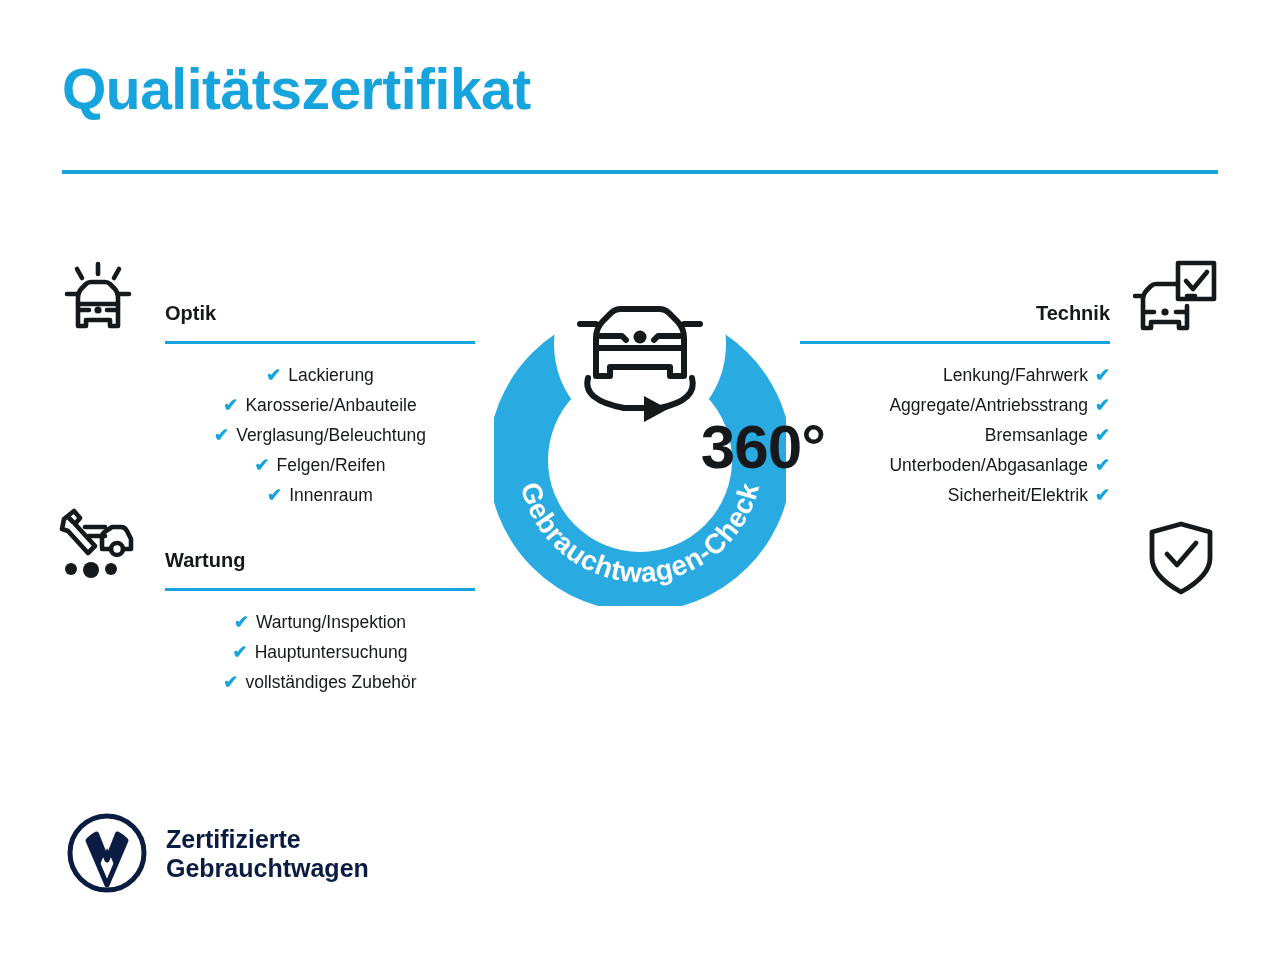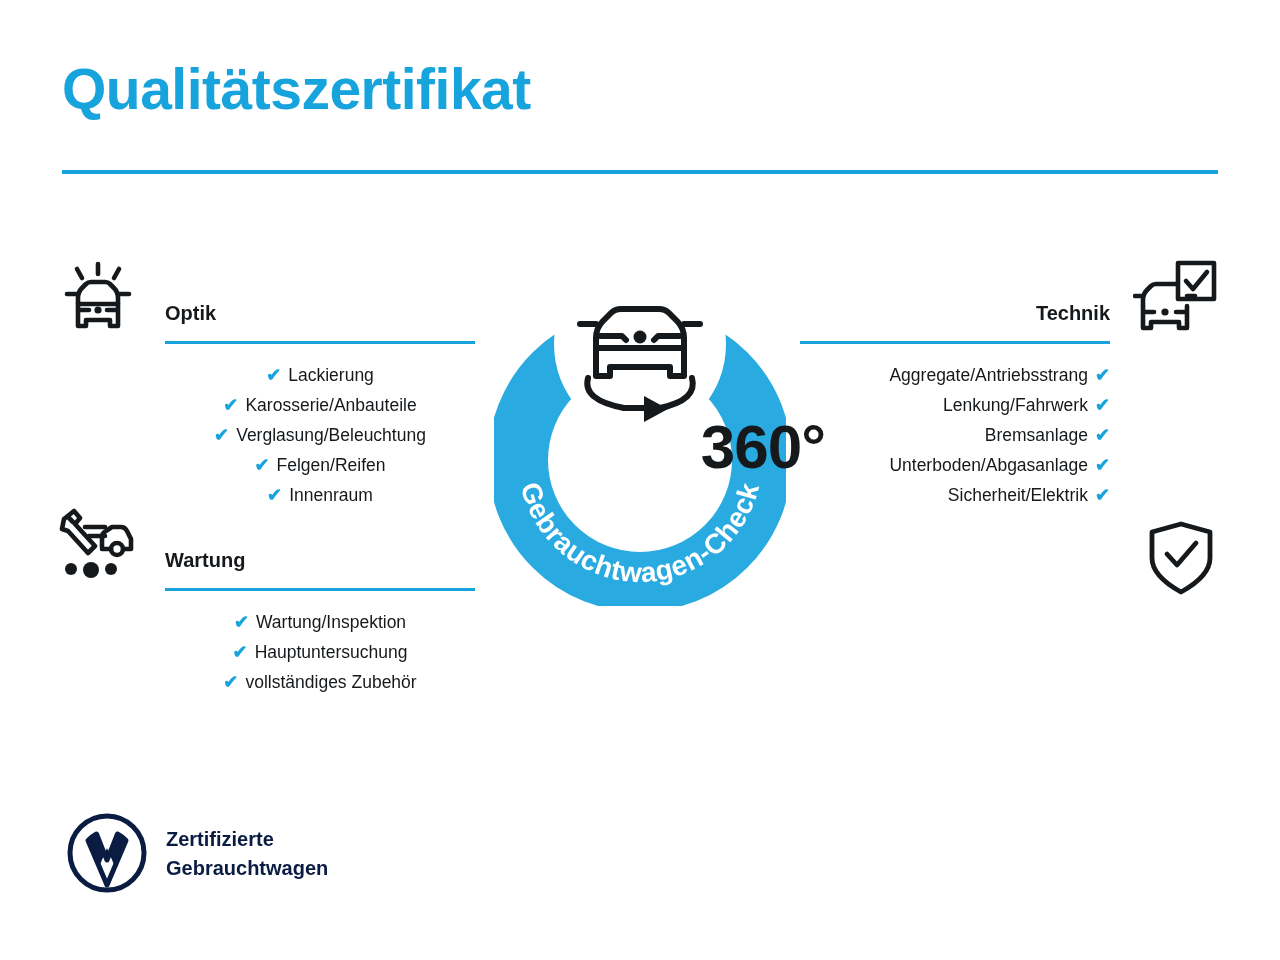--- a/index.html
+++ b/index.html
@@ -137,21 +137,21 @@
     position: absolute;
     left: 66px;
     top: 812px;
     width: 82px;
     height: 82px;
   }
   .vw-text {
     position: absolute;
     left: 166px;
     top: 825px;
-    font-size: 20px;
+    font-size: 25px;
     font-weight: bold;
     color: #0B1C43;
     line-height: 29px;
     white-space: nowrap;
   }
 </style>
 </head>
 <body>
 
 <div id="page">
@@ -248,22 +248,22 @@
     </div>
   </div>
 
   <div class="col col-right" style="top:296px;">
     <div class="block">
       <div class="block-head">
         <div class="block-title">Technik</div>
         <div class="block-rule"></div>
       </div>
       <div class="items">
+        <div class="item"><span>Lenkung/Fahrwerk</span><span class="check">✔</span></div>
         <div class="item"><span>Aggregate/Antriebsstrang</span><span class="check">✔</span></div>
-        <div class="item"><span>Lenkung/Fahrwerk</span><span class="check">✔</span></div>
         <div class="item"><span>Bremsanlage</span><span class="check">✔</span></div>
         <div class="item"><span>Unterboden/Abgasanlage</span><span class="check">✔</span></div>
         <div class="item"><span>Sicherheit/Elektrik</span><span class="check">✔</span></div>
       </div>
     </div>
   </div>
 
 
   <div class="badge">
     <svg viewBox="0 0 370 370" width="370" height="370">

